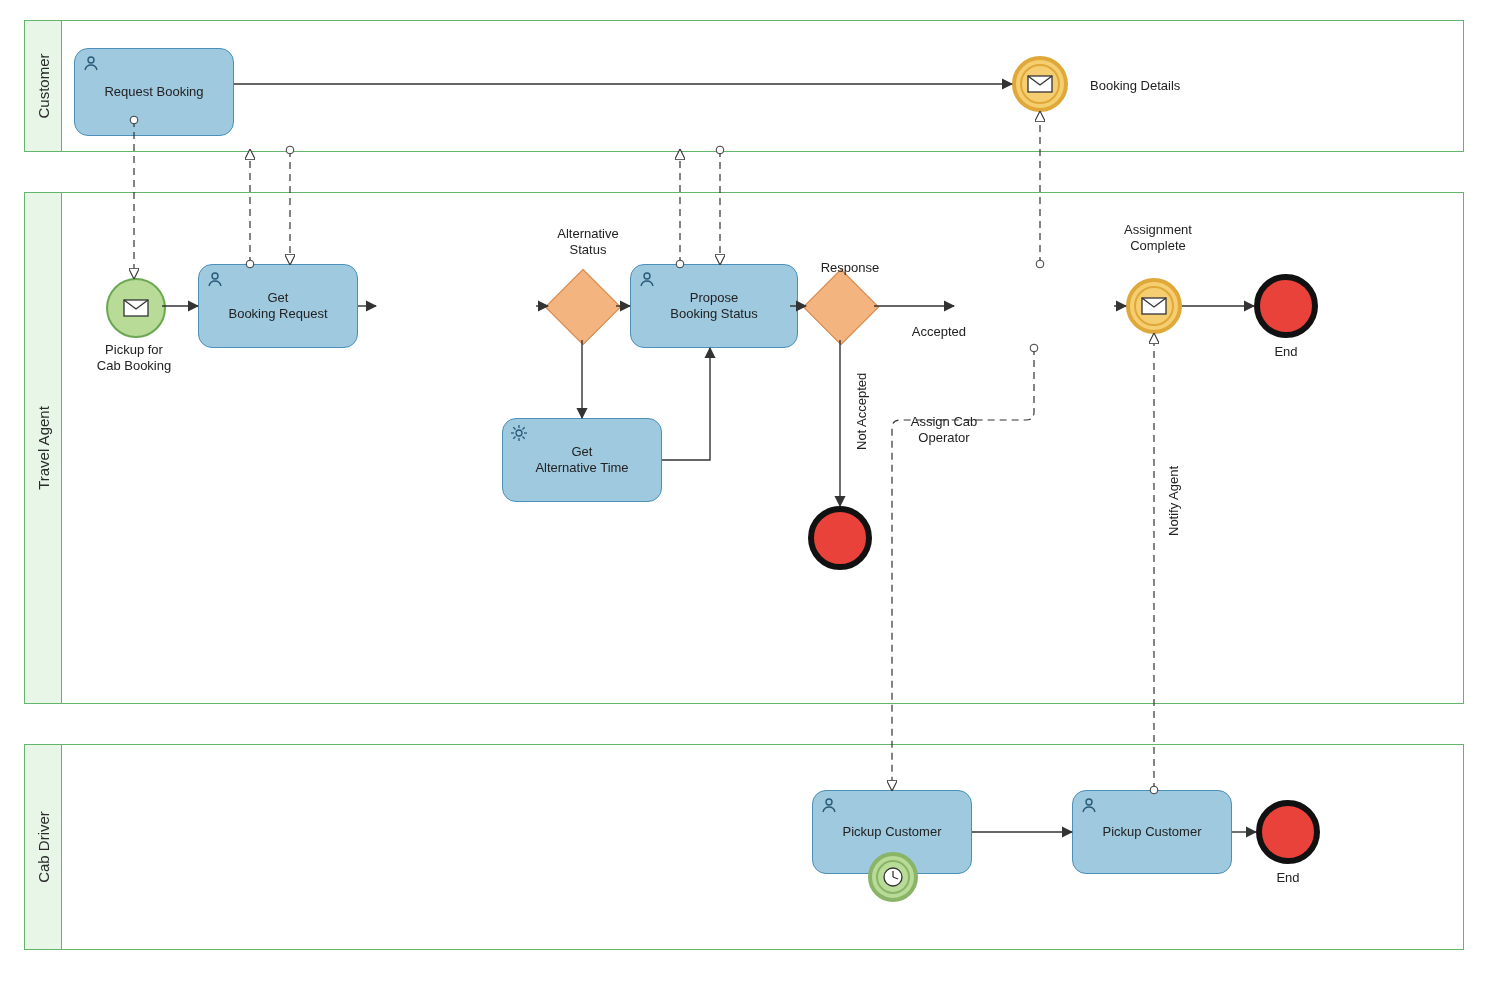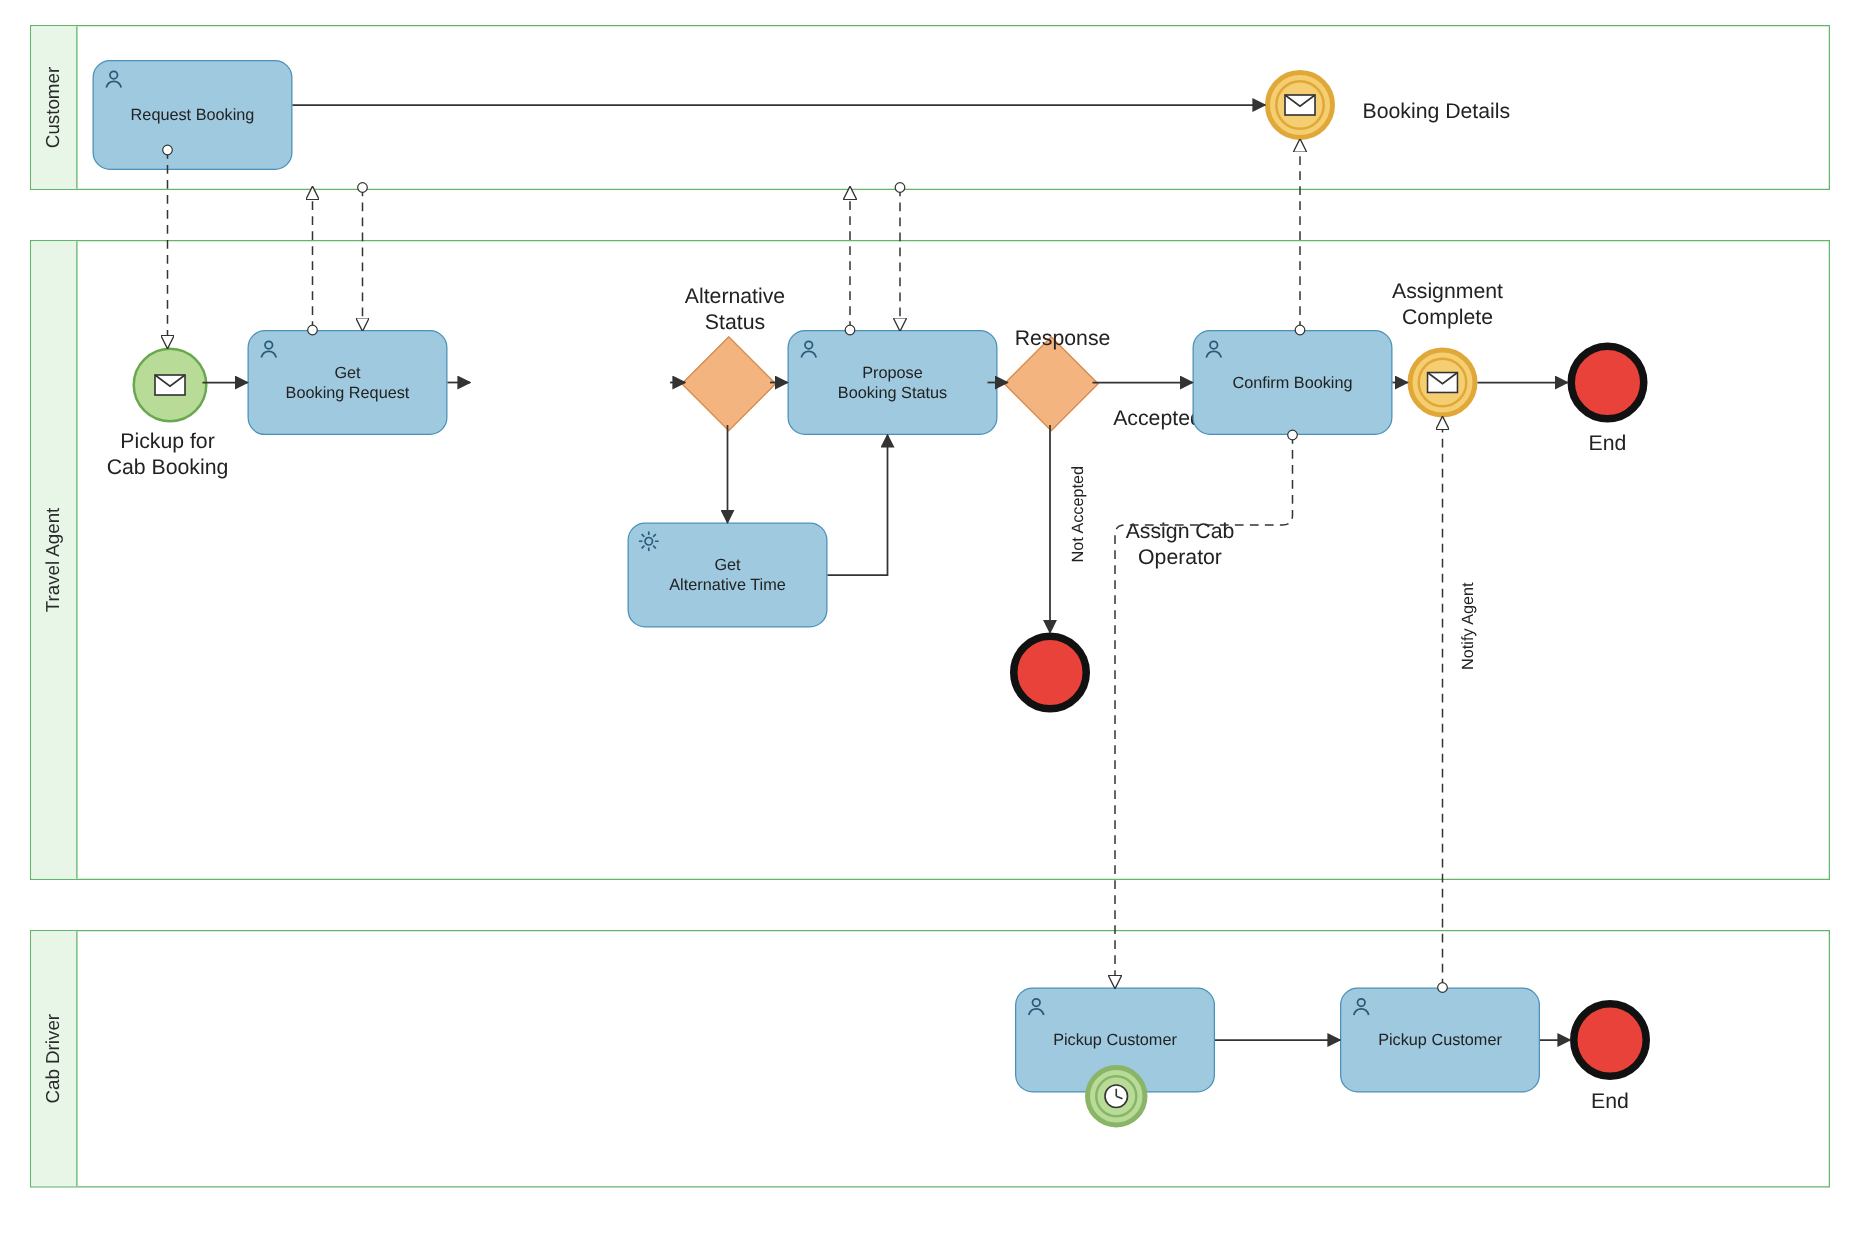--- a/index.html
+++ b/index.html
@@ -10,21 +10,21 @@
   .task{position:absolute;background:#9ec9df;border:1px solid #4a90b8;border-radius:14px;box-sizing:border-box;text-align:center;display:flex;align-items:center;justify-content:center;padding:4px 8px;line-height:1.25;}
   .task .icon{position:absolute;left:8px;top:6px;}
   .gateway{position:absolute;width:52px;height:52px;transform:rotate(45deg);background:#f4b47f;border:1px solid #d68a4f;}
   .circle{position:absolute;border-radius:50%;display:flex;align-items:center;justify-content:center;}
   .startmsg{width:56px;height:56px;background:#b8db98;border:2px solid #6aa84f;}
   .intermsg{width:56px;height:56px;background:#f5ce71;border:4px solid #e0a838;box-sizing:border-box;}
   .intermsg::before{content:"";position:absolute;inset:4px;border:2px solid #e0a838;border-radius:50%;}
   .endev{width:52px;height:52px;background:#e8423a;border:6px solid #111;box-sizing:content-box;}
   .timer{width:50px;height:50px;background:#b8db98;border:4px solid #8ab568;box-sizing:border-box;}
   .timer::before{content:"";position:absolute;inset:4px;border:2px solid #8ab568;border-radius:50%;}
-  .label{position:absolute;text-align:center;line-height:1.25;font-size:17px;}
+  .label{position:absolute;text-align:center;line-height:1.25;font-size:13px;}
   .vlabel{position:absolute;transform:rotate(-90deg);transform-origin:left top;white-space:nowrap;font-size:13px;}
   svg.fx{position:absolute;left:0;top:0;width:1500px;height:990px;pointer-events:none;}
 </style>
 </head>
 <body>
 
 <div class="canvas">
 
   <div class="pool" style="left:24px;top:20px;width:1438px;height:130px;">
     <div class="title">
@@ -91,21 +91,21 @@
           <circle cx="8" cy="5" r="3" fill="none" stroke="#2a5a78" stroke-width="1.4"></circle>
           <path d="M2 15c1-4 4-5 6-5s5 1 6 5" fill="none" stroke="#2a5a78" stroke-width="1.4"></path>
         </svg>
     </span>
     <span style="white-space:pre-line;">Propose
 Booking Status</span>
   </div>
 
   <div class="gateway" style="left:814px;top:280px;"></div>
   <div class="label" style="left:810px;top:260px;width:80px;text-align:center;">Response</div>
-  <div class="label" style="left:886px;top:324px;width:80px;text-align:center;">Accepted</div>
+  <div class="label" style="left:886px;top:324px;width:80px;text-align:right;">Accepted</div>
   <div class="vlabel" style="left:854px;top:450px;">Not Accepted</div>
 
   <div class="task" style="left:502px;top:418px;width:160px;height:84px;">
     <span class="icon">
       <svg width="16" height="16" viewBox="0 0 16 16">
           <circle cx="8" cy="8" r="3" fill="none" stroke="#2a5a78" stroke-width="1.3"></circle>
           <g stroke="#2a5a78" stroke-width="1.3">
             <line x1="8" y1="0" x2="8" y2="3"></line>
             <line x1="8" y1="13" x2="8" y2="16"></line>
             <line x1="0" y1="8" x2="3" y2="8"></line>
@@ -116,29 +116,20 @@
             <line x1="4.5" y1="11.5" x2="2.3" y2="13.7"></line>
           </g>
         </svg>
     </span>
     <span style="white-space:pre-line;">Get
 Alternative Time</span>
   </div>
 
   <div class="circle endev" style="left:808px;top:506px;"></div>
 
-  <div class="task" style="left:954px;top:264px;width:160px;height:84px;">
-    <span class="icon">
-      <svg width="16" height="16" viewBox="0 0 16 16">
-          <circle cx="8" cy="5" r="3" fill="none" stroke="#2a5a78" stroke-width="1.4"></circle>
-          <path d="M2 15c1-4 4-5 6-5s5 1 6 5" fill="none" stroke="#2a5a78" stroke-width="1.4"></path>
-        </svg>
-    </span>
-    <span>Confirm Booking</span>
-  </div>
 
   <div class="label" style="left:894px;top:370px;width:100px;white-space:pre-line;margin-top:44px;">Assign Cab
 Operator</div>
 
   <div class="circle intermsg" style="left:1126px;top:278px;">
     <svg width="26" height="18" viewBox="0 0 26 18" style="z-index:2;">
         <rect x="1" y="1" width="24" height="16" fill="#fff" stroke="#333" stroke-width="1.3"></rect>
         <path d="M1 1l12 9L25 1" fill="none" stroke="#333" stroke-width="1.3"></path>
       </svg>
   </div>

